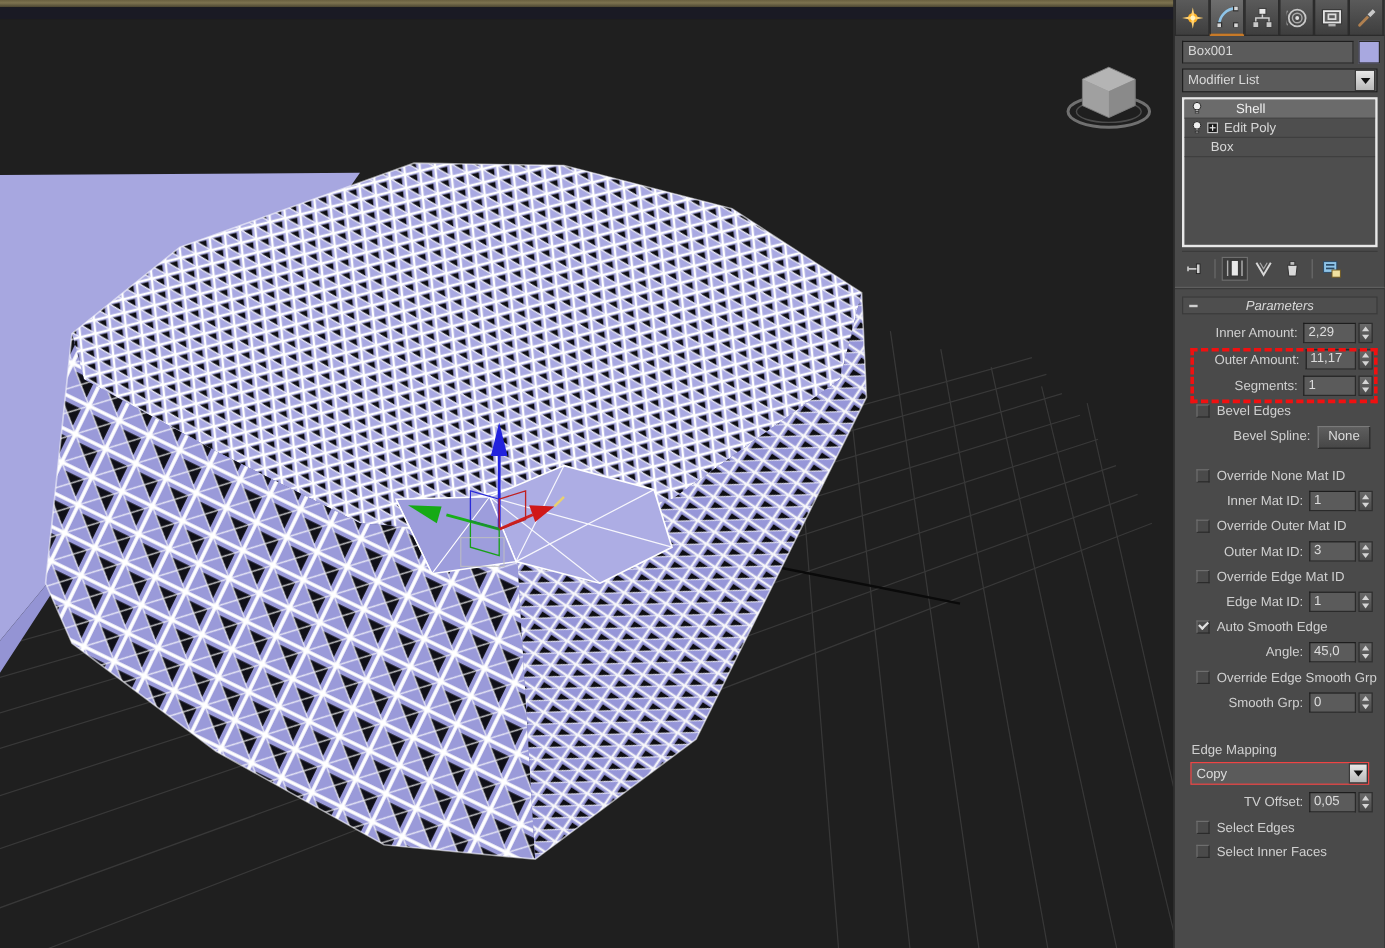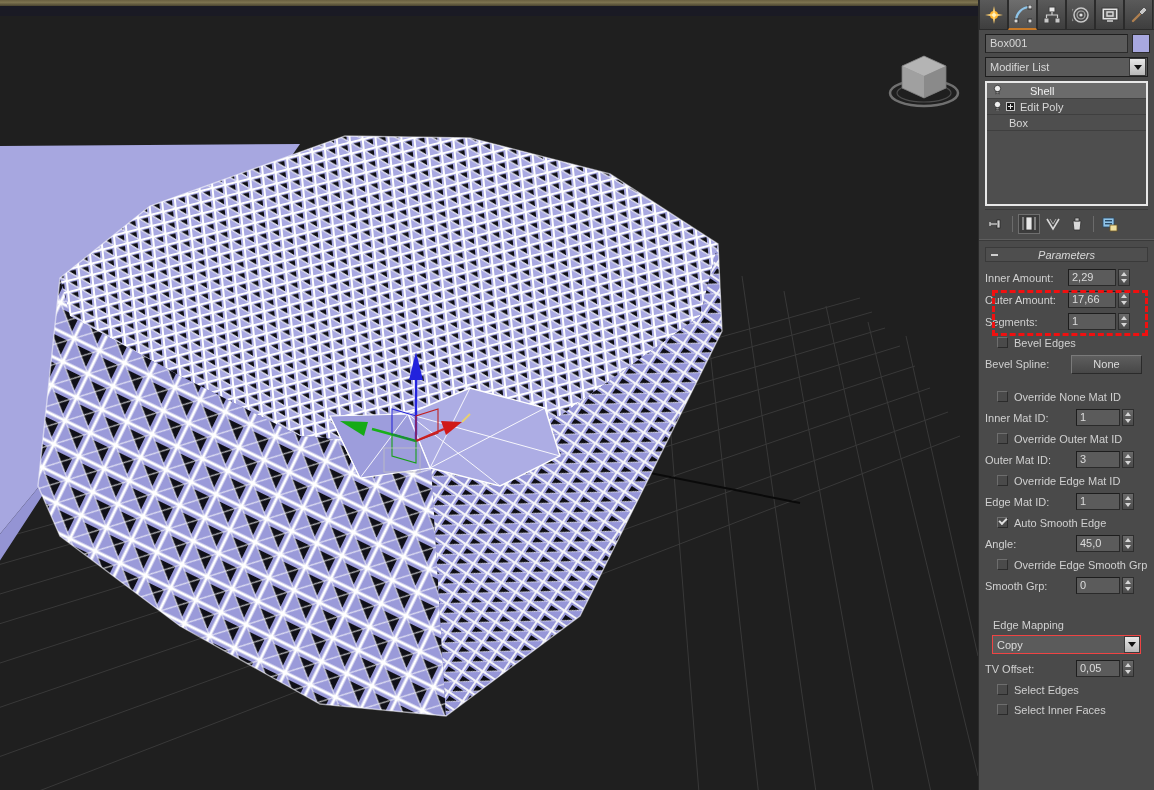--- a/index.html
+++ b/index.html
@@ -195,21 +195,21 @@
 
   
   #params { padding: 6px 0 0 0; position: relative; }
   .prow {
     display: flex; align-items: center;
     height: 19px; margin-bottom: 3px;
     padding-right: 4px;
   }
   .plabel {
     font-size: 11px; color: #d0d0d0;
-    white-space: nowrap;
+    text-align: right; white-space: nowrap; margin-left: 27px;
   }
   .pfield {
     height: 17px;
     background: #5b5b5b;
     border: 1px solid #2a2a2a;
     border-top-color: #1d1d1d; border-left-color: #1d1d1d;
     color: #dcdcdc; font-size: 11px; line-height: 15px;
     padding: 0 3px; margin-left: 5px;
     white-space: nowrap; overflow: hidden;
   }
@@ -583,21 +583,21 @@
           <span class="plabel" style="width:78px">Inner Amount:</span>
           <span class="pfield" style="width:48px">2,29</span>
           <span class="spinner">
               <i class="sp-up"></i>
               <i class="sp-dn"></i>
             </span>
         </div>
 
         <div class="prow">
           <span class="plabel" style="width:78px">Outer Amount:</span>
-          <span class="pfield" style="width:48px">17,66</span>
+          <span class="pfield" style="width:48px">11,17</span>
           <span class="spinner">
               <i class="sp-up"></i>
               <i class="sp-dn"></i>
             </span>
         </div>
 
         <div class="prow">
           <span class="plabel" style="width:78px">Segments:</span>
           <span class="pfield" style="width:48px">1</span>
           <span class="spinner">

